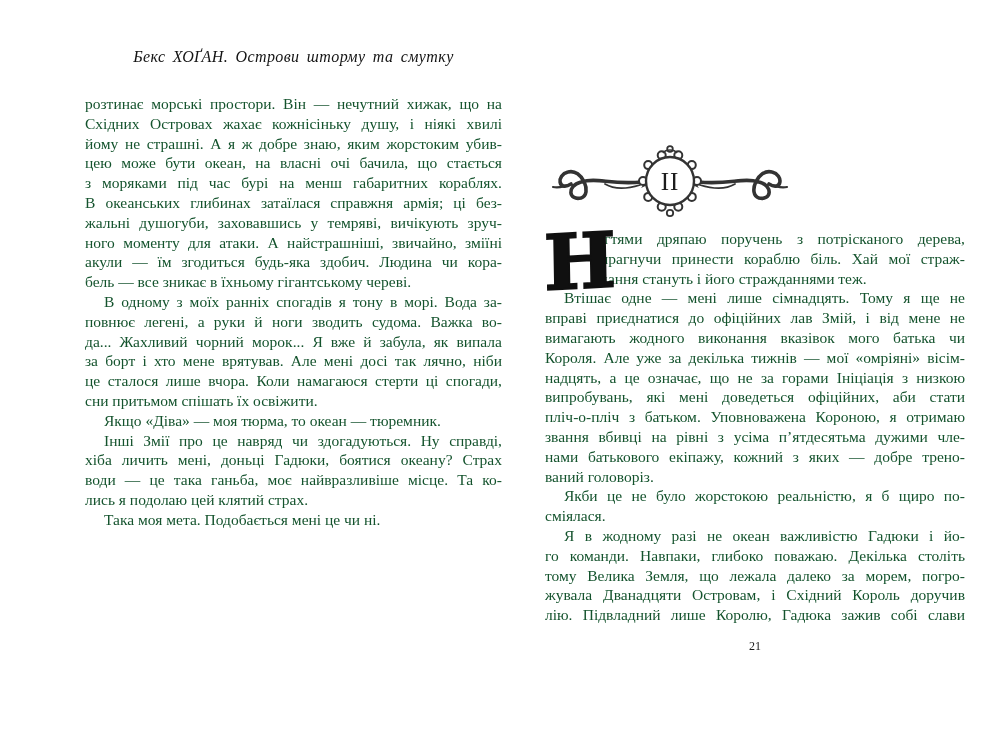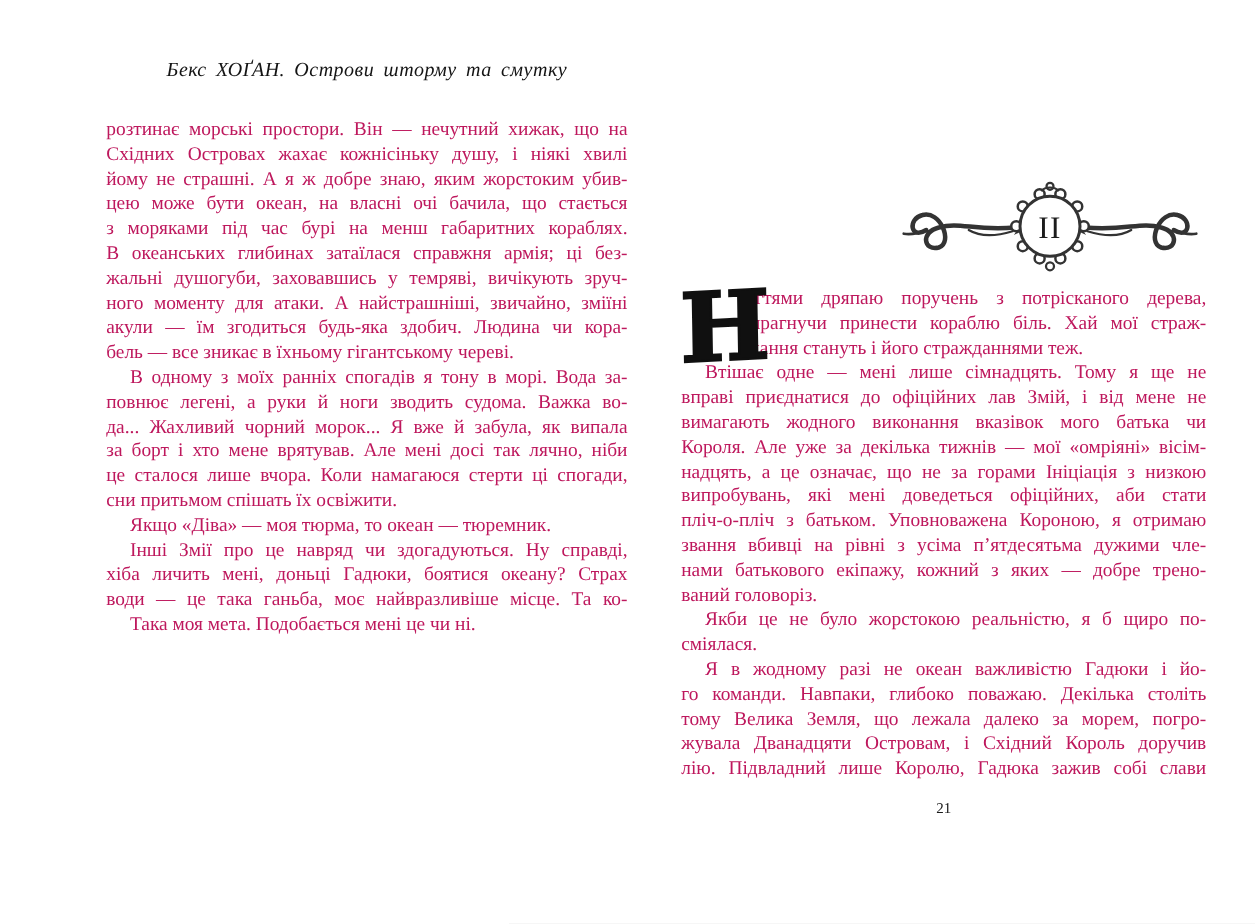--- a/index.html
+++ b/index.html
@@ -11,26 +11,26 @@
   }
   
   .page-left  { position:absolute; left:85px;  top:48px;  width:417px; }
   .running-head {
     text-align:center; font-style:italic; font-size:16px; line-height:18px;
     color:#141414; letter-spacing:0.4px; word-spacing:3px;
   }
   .lt-text { margin-top:28px; }
   
   .page-right { position:absolute; left:545px; top:142px; width:420px; }
-  .ornament { text-align:right; height:78px; }
+  .ornament { text-align:left; height:78px; }
   .rt-text { margin-top:9px; }
   .page-number { text-align:center; margin-top:14px; font-size:12px; color:#1a1a1a; }
   
   .tl {
-    font-size:15.5px; line-height:19.8px; color:#be185d;
+    font-size:15.5px; line-height:19.8px; color:#14532d;
     text-align:justify; text-align-last:justify;
   }
   .tl.end { text-align-last:left; }
   .tl.ind { text-indent:19px; }
   
   .dropcap { float:left; width:55px; height:58px; position:relative; }
   .dropcap .glyph {
     position:absolute; top:-5px; left:-1px;
     font-family:"DejaVu Serif",serif; font-weight:bold;
     font-size:76px; line-height:1; color:#101010;
@@ -59,20 +59,21 @@
         <div class="tl ind">В одному з моїх ранніх спогадів я тону в морі. Вода за-</div>
         <div class="tl">повнює легені, а руки й ноги зводить судома. Важка во-</div>
         <div class="tl">да... Жахливий чорний морок... Я вже й забула, як випала</div>
         <div class="tl">за борт і хто мене врятував. Але мені досі так лячно, ніби</div>
         <div class="tl">це сталося лише вчора. Коли намагаюся стерти ці спогади,</div>
         <div class="tl end">сни притьмом спішать їх освіжити.</div>
         <div class="tl ind end">Якщо «Діва» — моя тюрма, то океан — тюремник.</div>
         <div class="tl ind">Інші Змії про це навряд чи здогадуються. Ну справді,</div>
         <div class="tl">хіба личить мені, доньці Гадюки, боятися океану? Страх</div>
         <div class="tl">води — це така ганьба, моє найвразливіше місце. Та ко-</div>
+        <div class="tl end">лись я подолаю цей клятий страх.</div>
         <div class="tl ind end">Така моя мета. Подобається мені це чи ні.</div>
       </div>
   </div>
 
   <div class="page-right">
 
     <div class="ornament">
       <svg width="250" height="78" viewBox="0 0 250 78">
 
         <g id="ropeL" stroke="#333333" fill="none" stroke-linecap="round">

